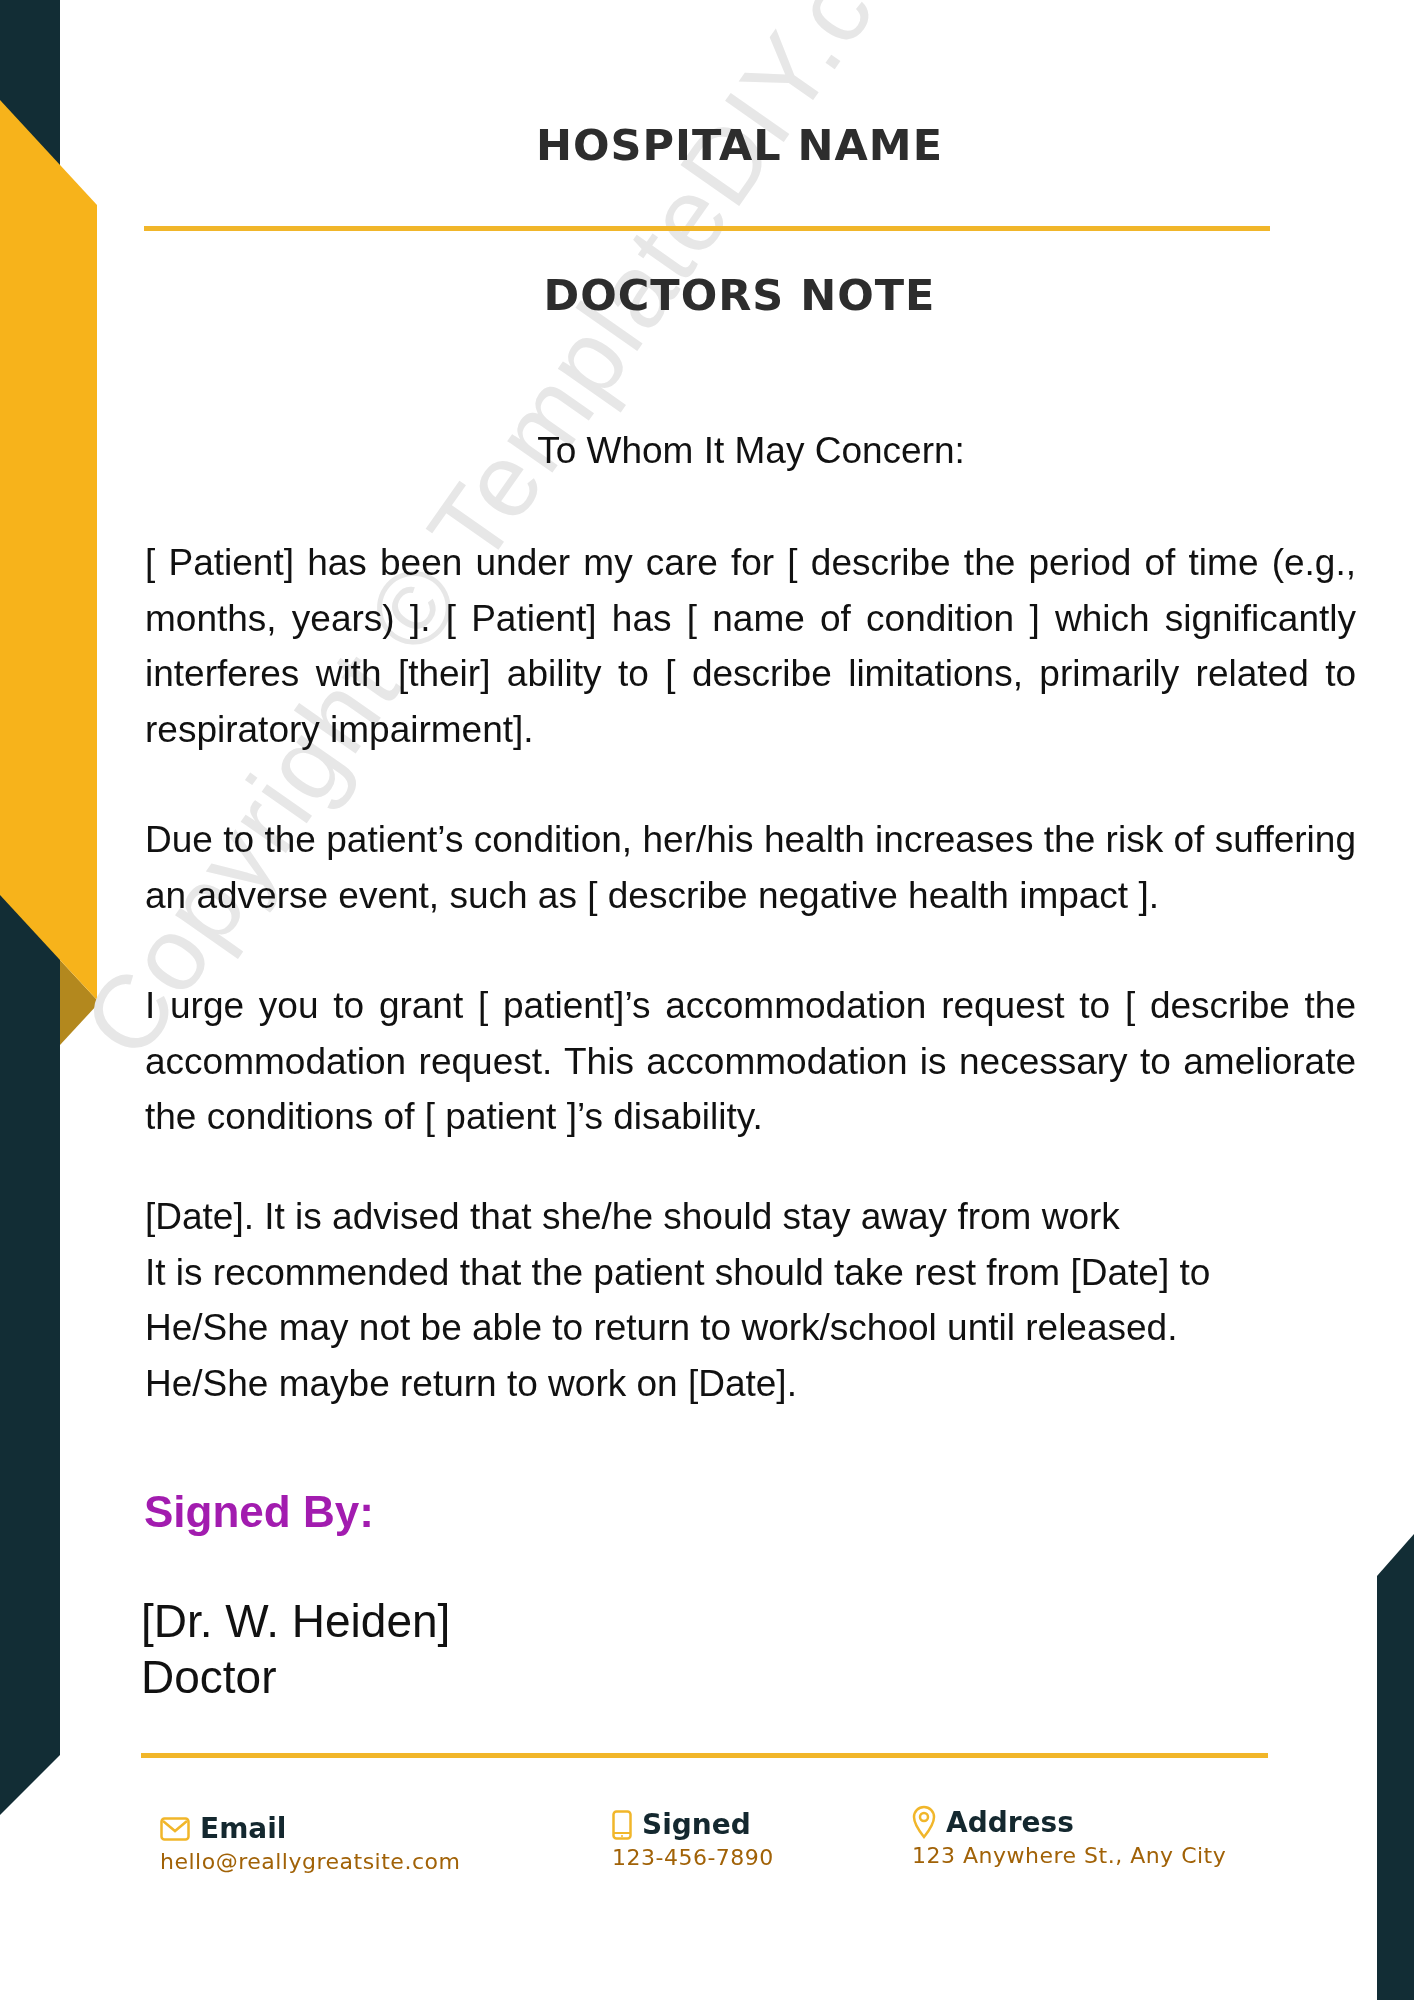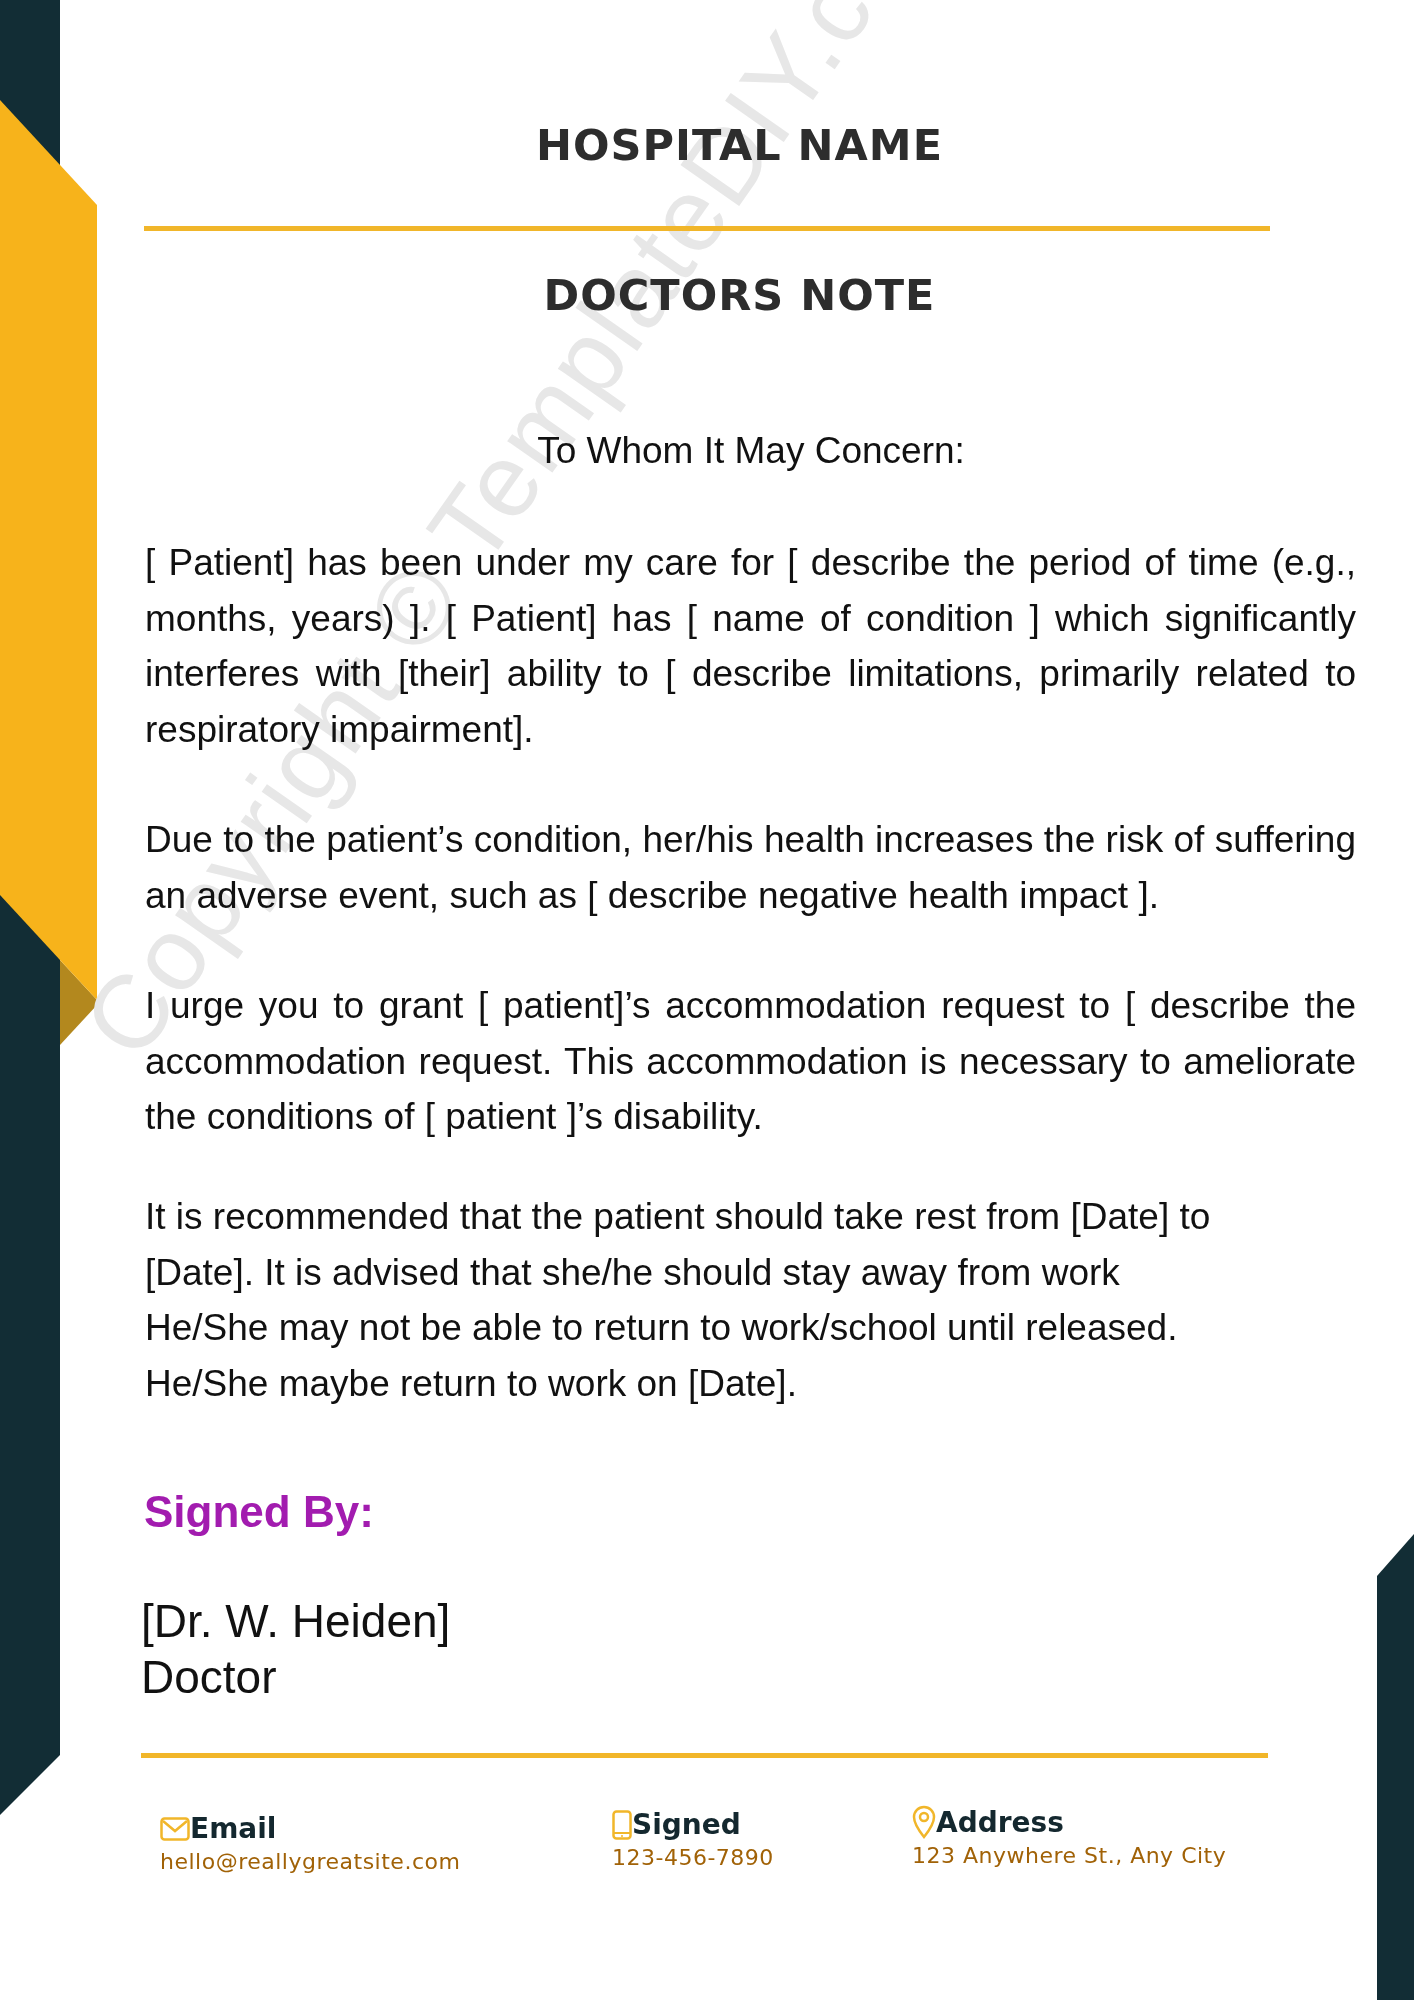--- a/index.html
+++ b/index.html
@@ -15,21 +15,21 @@
   .rule-bottom { left:141px; top:1736px; width:1127px; }
   .salutation { position:absolute; left:0; width:1502px; text-align:center; top:413px; font-size:37px; color:#111; }
   .para { position:absolute; left:145px; width:1211px; font-size:37px; line-height:55.5px; color:#111; text-align:justify; margin:0; }
   .p1 { top:518px; }
   .p2 { top:795px; }
   .p3 { top:961px; }
   .p4 { top:1172px; text-align:left; }
   .signed { position:absolute; left:144px; top:1470px; font-size:44px; font-weight:bold; color:#a21caf; }
   .signer { position:absolute; left:141px; top:1576px; font-size:46px; line-height:56px; color:#111; }
   .contact { position:absolute; top:1790px; }
-  .contact .head { display:flex; align-items:center; gap:0; font-family:"DejaVu Sans", sans-serif; font-weight:bold; color:#14282f; font-size:28px; }
+  .contact .head { display:flex; align-items:center; gap:10px; font-family:"DejaVu Sans", sans-serif; font-weight:bold; color:#14282f; font-size:28px; }
   .contact .val { font-family:"DejaVu Sans", sans-serif; color:#a16207; font-size:22px; margin-top:4px; letter-spacing:0.5px; }
   .c-email { left:160px; top:1795px; }
   .c-phone { left:612px; top:1791px; }
   .c-address { left:912px; top:1788px; }
   .icon svg { display:block; }
 </style>
 </head>
 <body>
 
 <svg class="deco" viewBox="0 0 1414 2000" width="1414" height="2000">
@@ -49,22 +49,22 @@
   <div class="title hospital">HOSPITAL NAME</div>
   <div class="rule rule-top"></div>
   <div class="title note-title">DOCTORS NOTE</div>
 
   <div class="salutation">To Whom It May Concern:</div>
 
   <p class="para p1">[ Patient] has been under my care for [ describe the period of time (e.g., months, years) ]. [ Patient] has [ name of condition ] which significantly interferes with [their] ability to [ describe limitations, primarily related to respiratory impairment].</p>
   <p class="para p2">Due to the patient’s condition, her/his health increases the risk of suffering an adverse event, such as [ describe negative health impact ].</p>
   <p class="para p3">I urge you to grant [ patient]’s accommodation request to [ describe the accommodation request. This accommodation is necessary to ameliorate the conditions of [ patient ]’s disability.</p>
   <div class="para p4">
+    <div>[Date]. It is advised that she/he should stay away from work</div>
     <div>It is recommended that the patient should take rest from [Date] to</div>
-    <div>[Date]. It is advised that she/he should stay away from work</div>
     <div>He/She may not be able to return to work/school until released.</div>
     <div>He/She maybe return to work on [Date].</div>
   </div>
 
   <div class="signed">Signed By:</div>
   <div class="signer">
     <div>[Dr. W. Heiden]</div>
     <div>Doctor</div>
   </div>
 

